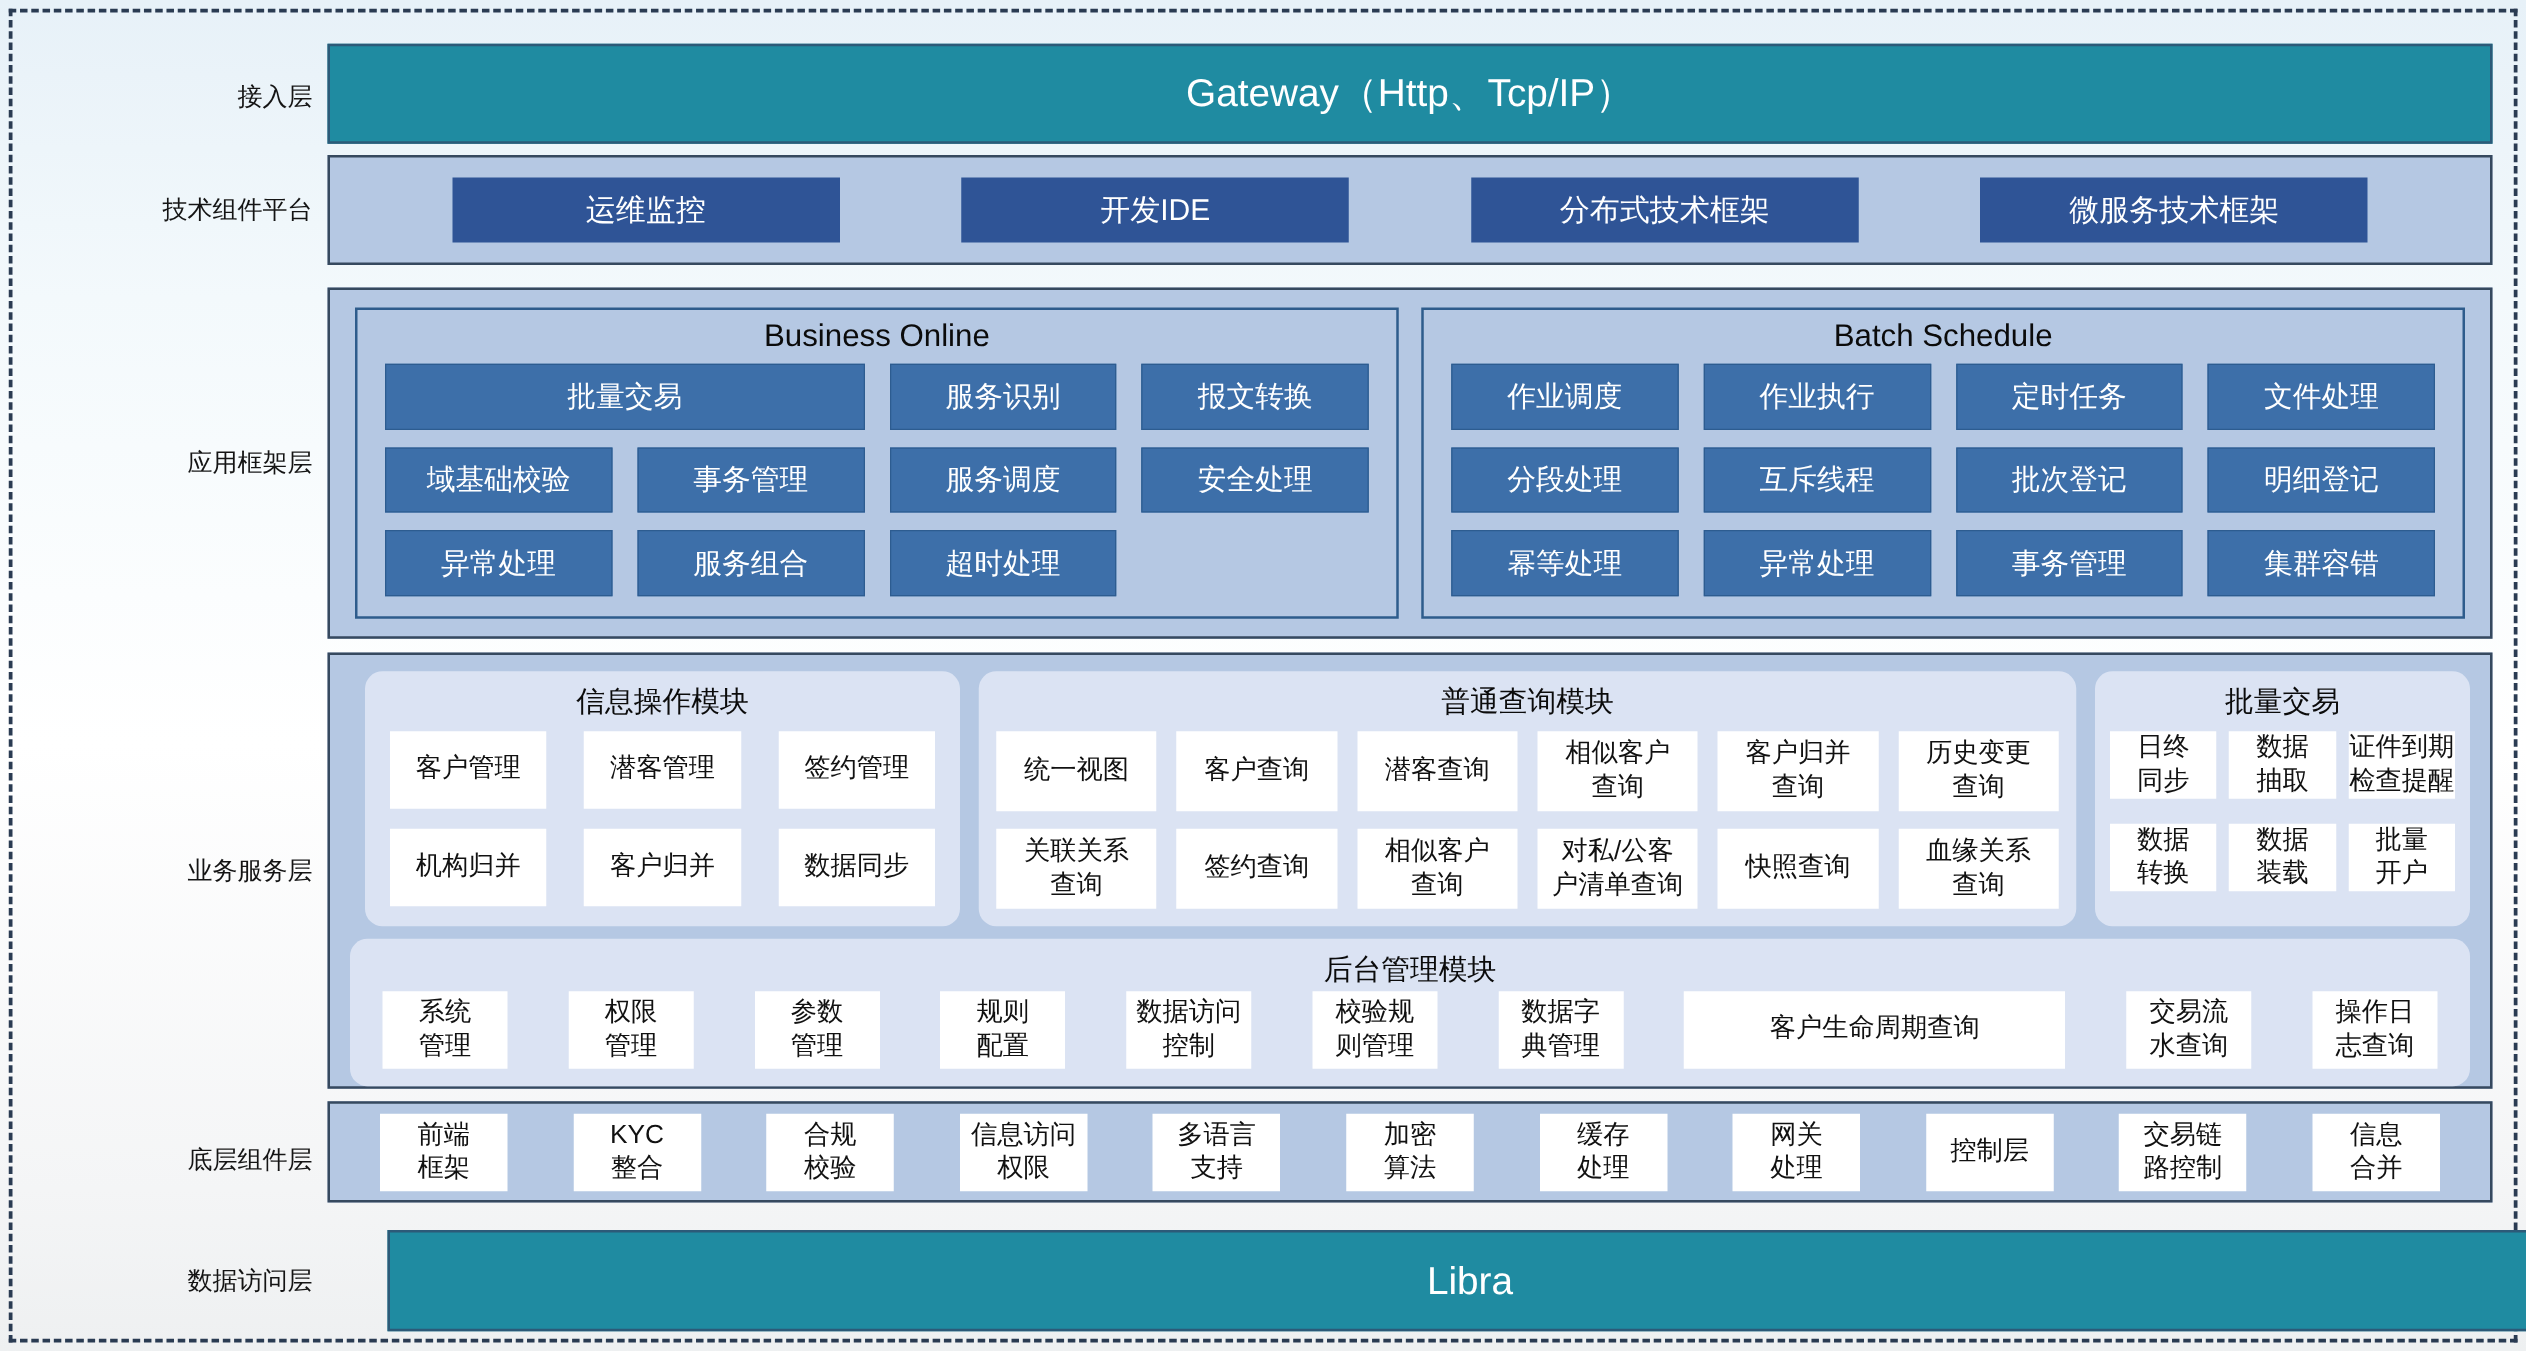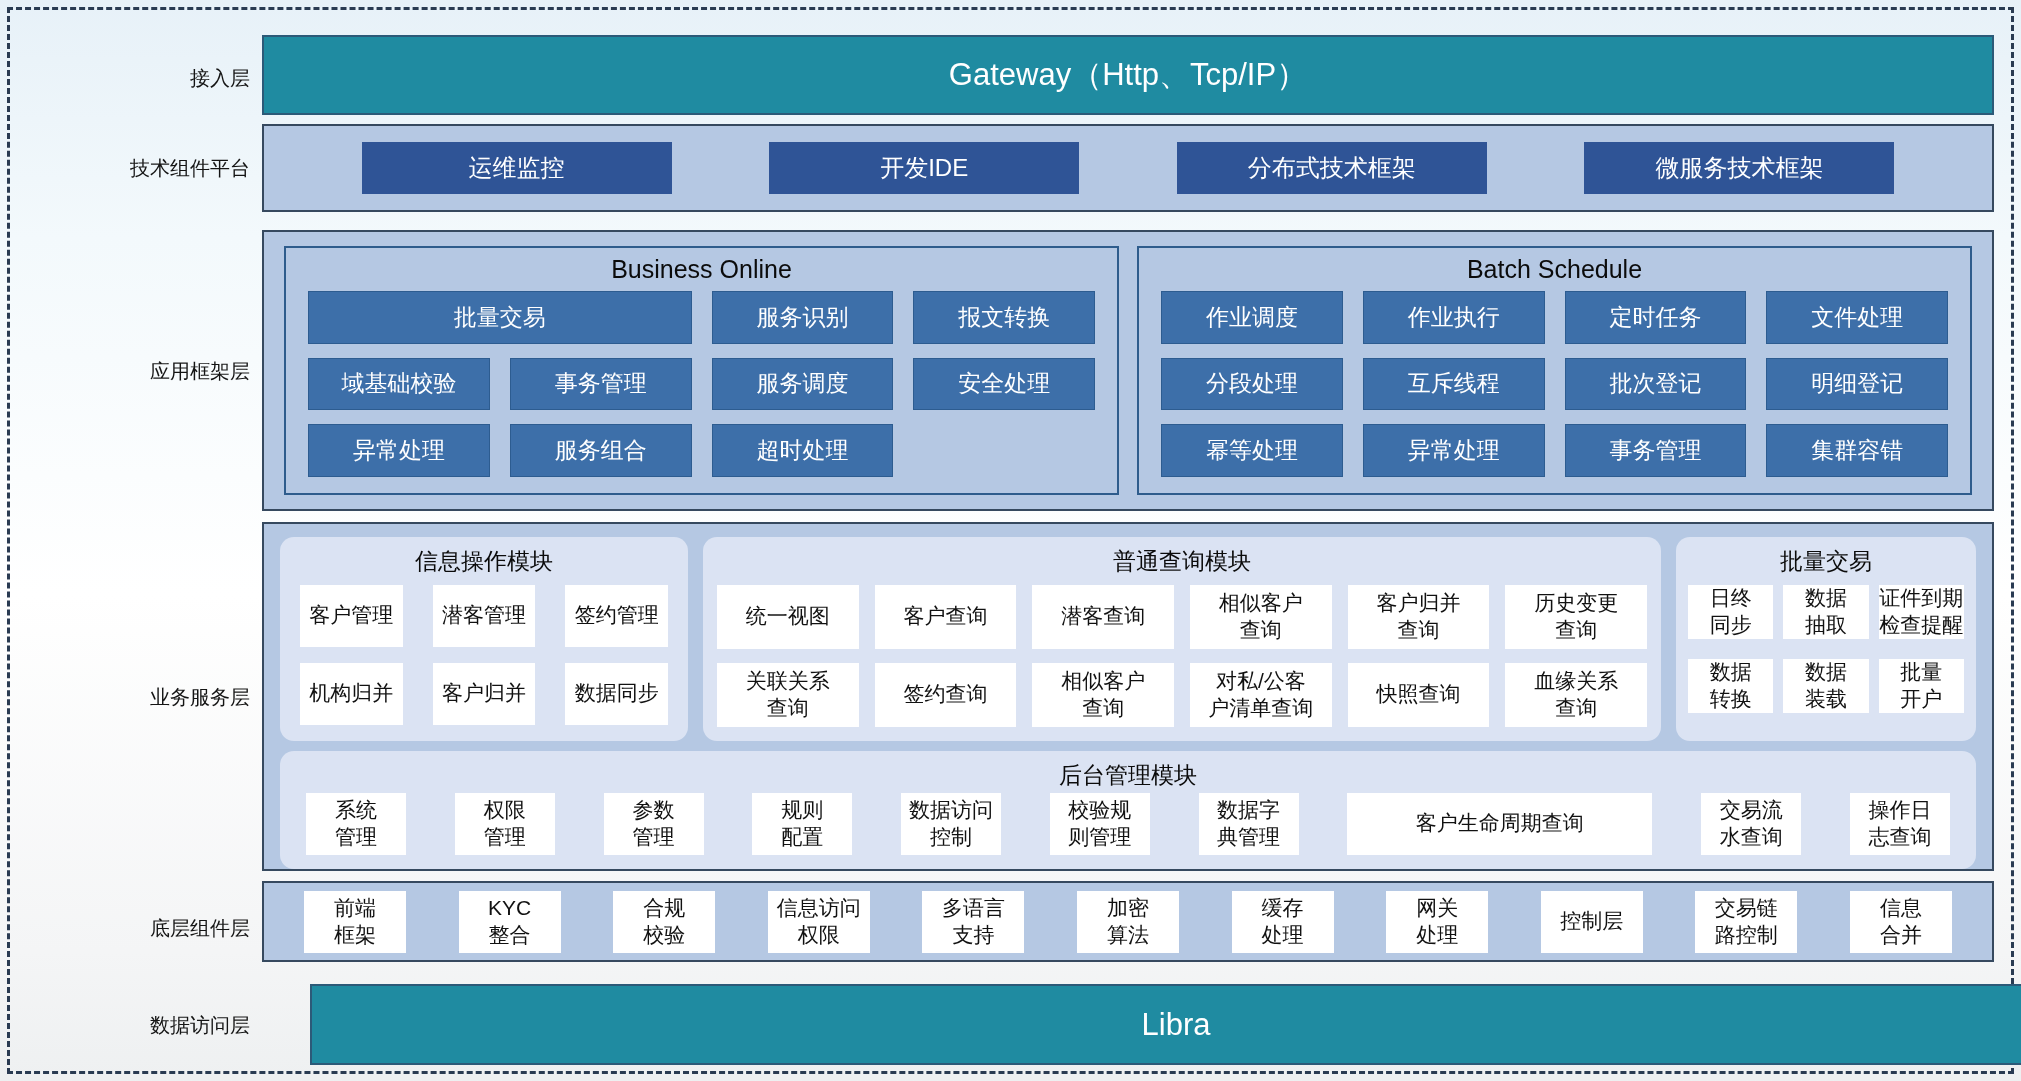--- a/index.html
+++ b/index.html
@@ -47,21 +47,21 @@
   
   .bizsvc{
     position:absolute;left:262px;top:522px;width:1732px;height:349px;box-sizing:border-box;
     background:#b5c8e3;border:2px solid #36495f;
     padding:13px 16px;display:flex;flex-direction:column;gap:10px;
   }
   .bizsvc-top{display:flex;gap:15px;height:212px;}
   .module{background:#dbe3f3;border-radius:14px;display:flex;flex-direction:column;box-sizing:border-box;}
   .module-title{text-align:center;font-size:23px;color:#0b0b0b;padding:9px 0 2px;}
   .module-grid{flex:1;display:grid;padding:6px 20px 16px;}
-  .m-info{width:408px;}
+  .m-info{width:476px;margin-left:12px;}
   .m-info .module-grid{grid-template-columns:repeat(3,1fr);gap:16px 30px;}
   .m-query{flex:1;}
   .m-query .module-grid{grid-template-columns:repeat(6,1fr);gap:14px 16px;padding:6px 14px 14px;}
   .m-batch{width:300px;}
   .m-batch .module-grid{grid-template-columns:repeat(3,1fr);gap:20px 10px;padding:6px 12px 28px;}
   .white-box{
     background:#ffffff;color:#111;display:flex;align-items:center;justify-content:center;
     text-align:center;font-size:21px;line-height:1.28;white-space:pre-line;box-sizing:border-box;
   }
   .m-admin{flex:1;}

